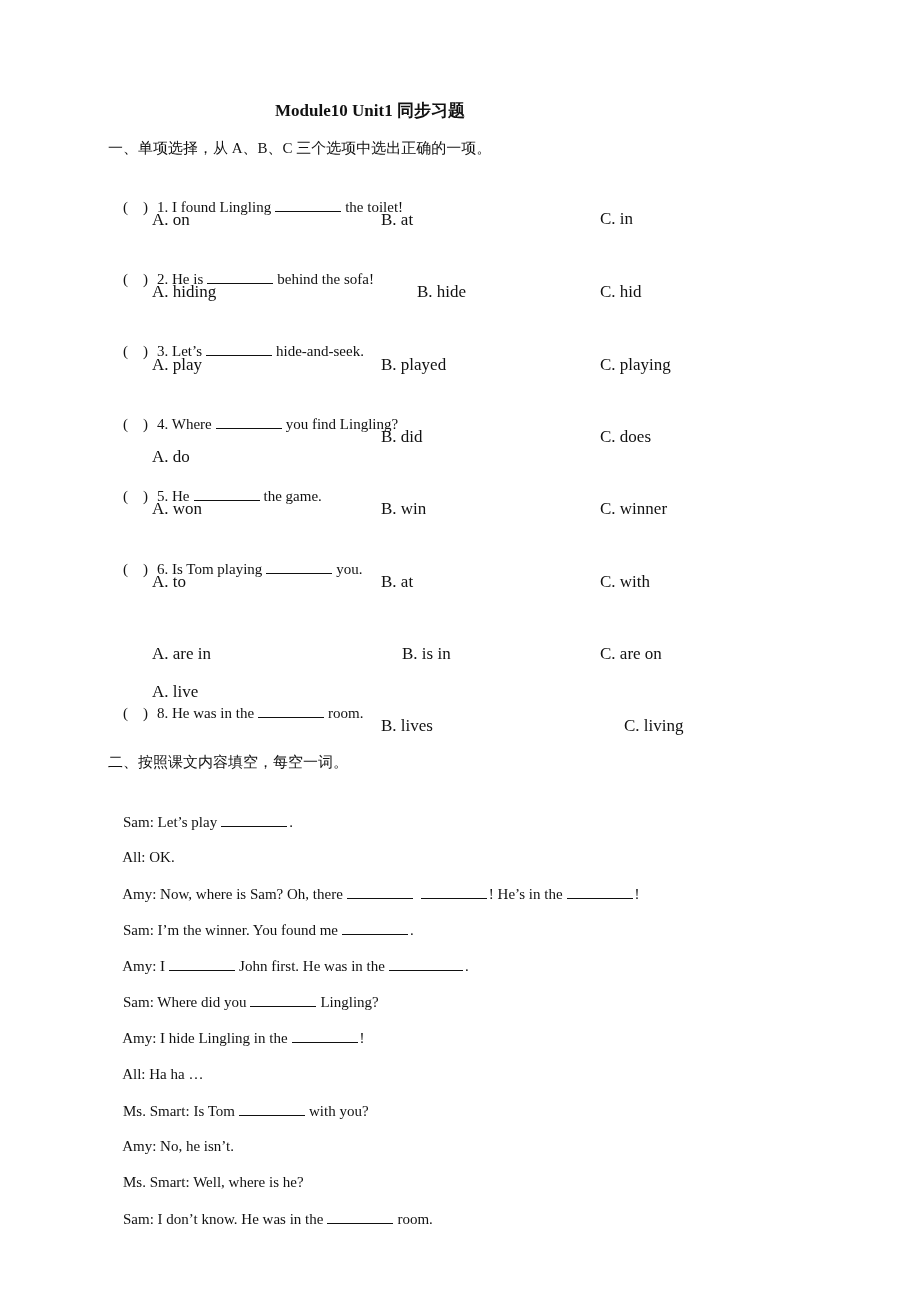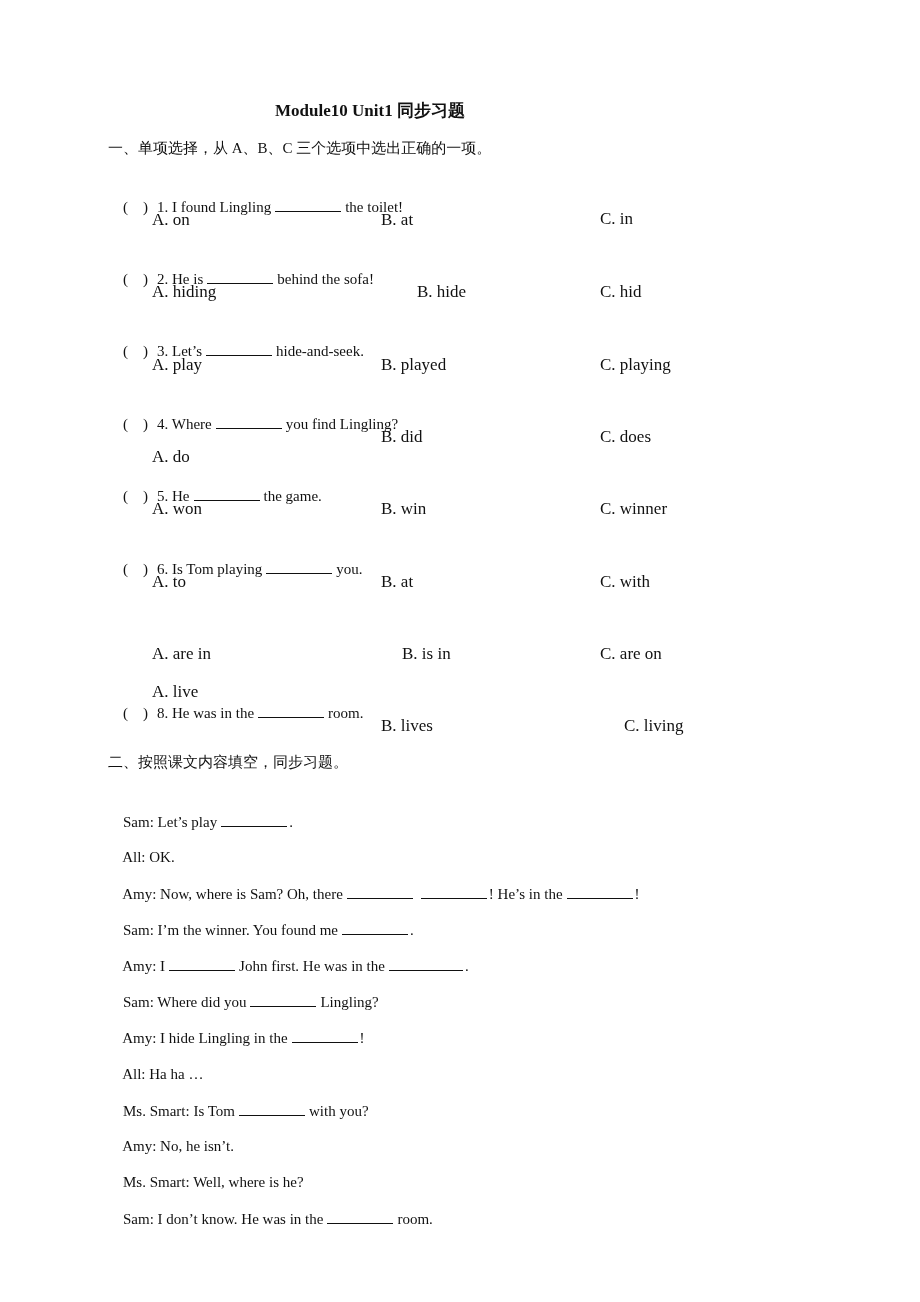--- a/index.html
+++ b/index.html
@@ -115,21 +115,21 @@
   <div class="opt" style="top:643px;left:402px;text-align:right;">B. is in</div>
   <div class="opt" style="top:643px;left:600px;">C. are on</div>
 
   <div class="line" style="top:679px;">
     <span class="paren">(    )</span><span>8. He was in the</span><span class="blank"></span><span>room.</span>
   </div>
   <div class="opt" style="top:681px;left:152px;">A. live</div>
   <div class="opt" style="top:715px;left:381px;">B. lives</div>
   <div class="opt" style="top:715px;left:600px;margin-left:24px;">C. living</div>
 
-  <div class="line" style="top:751px;">二、按照课文内容填空，同步习题。</div>
+  <div class="line" style="top:751px;">二、按照课文内容填空，每空一词。</div>
 
   <div class="line" style="top:788px;">
     <span>Sam: Let’s play</span><span class="blank tight"></span><span>.</span>
   </div>
 
   <div class="line" style="top:860px;">
     <span>Amy: Now, where is Sam? Oh, there</span><span class="blank"></span><span class="blank tight"></span><span>! He’s in the</span><span class="blank tight"></span><span>!</span>
   </div>
 
   <div class="line" style="top:824px;">

